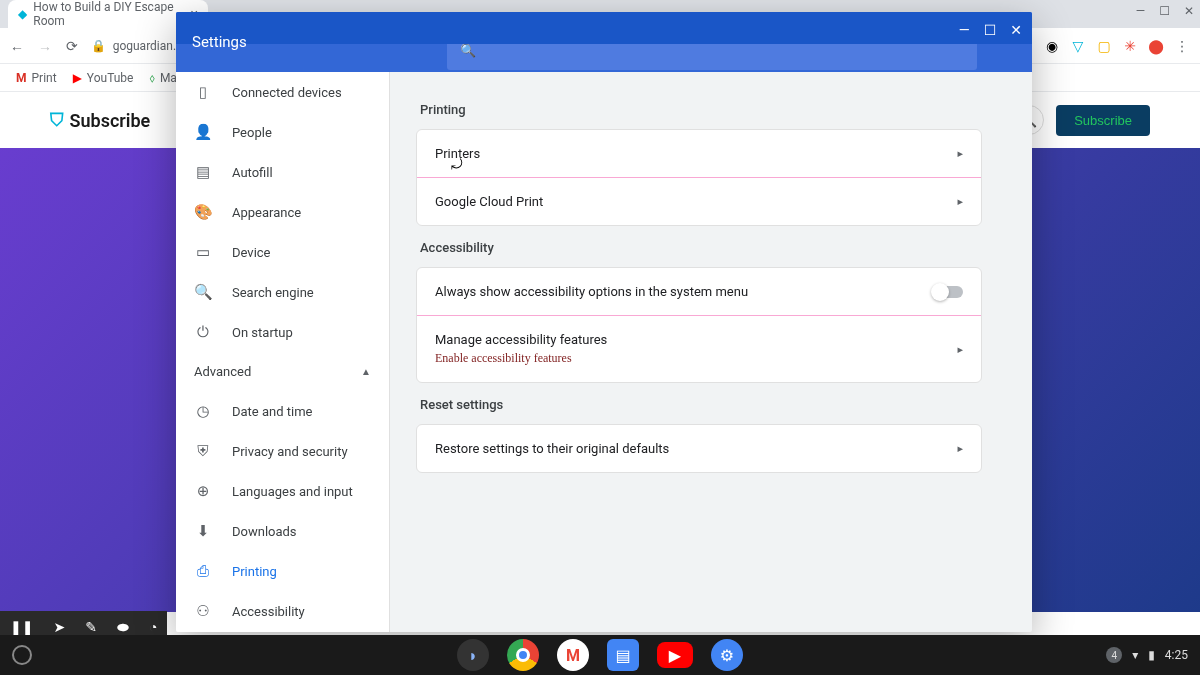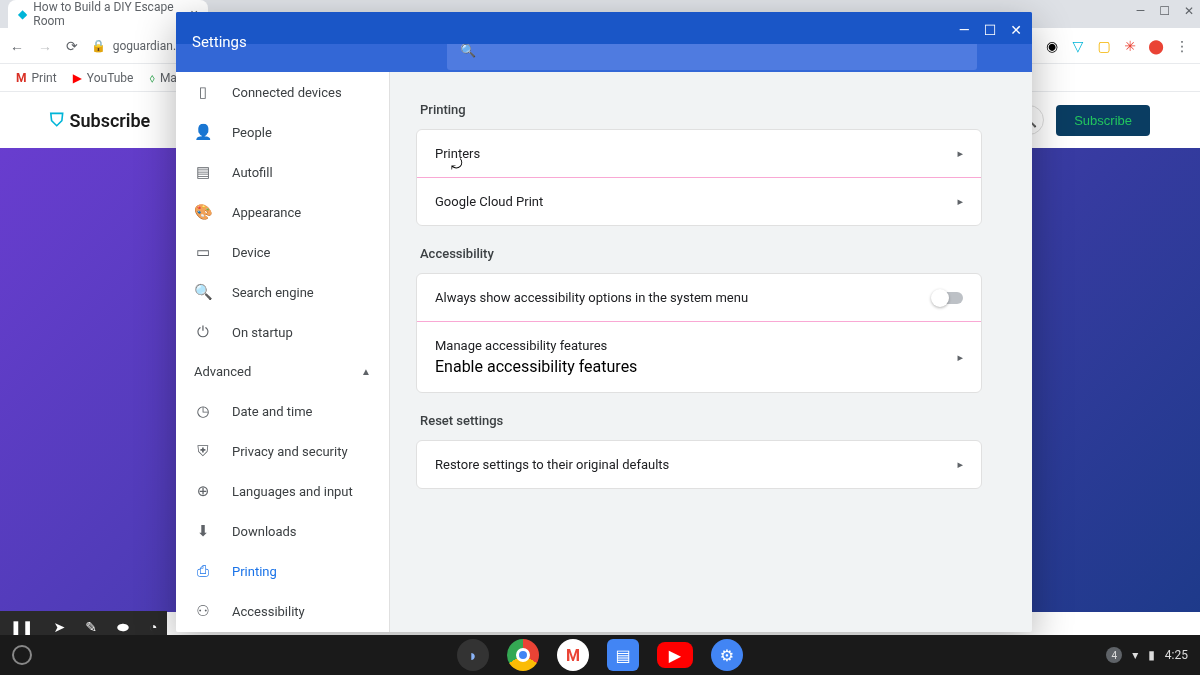--- a/index.html
+++ b/index.html
@@ -43,25 +43,25 @@
 .settings-body { flex: 1; display: flex; overflow: hidden; }
 .sidebar { width: 214px; background: #fff; border-right: 1px solid #e0e0e0; overflow-y: auto; }
 .side-item { display: flex; align-items: center; gap: 20px; padding: 11px 18px; font-size: 13px; color: #3c4043; cursor: pointer; }
 .side-item.active { color: #1a73e8; }
 .side-item .icon { width: 18px; text-align: center; color: #5f6368; font-size: 15px; }
 .side-item.active .icon { color: #1a73e8; }
 .side-group { display: flex; align-items: center; justify-content: space-between; padding: 12px 18px; font-size: 13px; color: #3c4043; }
 
 .content { flex: 1; padding: 16px 50px 20px 26px; overflow-y: auto; }
 .section-label { font-size: 13px; color: #3c4043; font-weight: 500; margin: 14px 0 12px 4px; }
-.card { background: #fff; border: 1px solid #e0e0e0; border-radius: 6px; margin-bottom: 20px; }
+.card { background: #fff; border: 1px solid #e0e0e0; border-radius: 6px; margin-bottom: 8px; }
 .card-row { padding: 16px 18px; display: flex; align-items: center; justify-content: space-between; font-size: 13px; color: #202124; cursor: pointer; }
 .card-row + .card-row { border-top: 1px solid #f9a8d4; }
 .card-row .arrow { color: #5f6368; font-size: 11px; }
-.card-row .sub { color: #000000; font-size: 16px; margin-top: 4px; }
+.card-row .sub { color: #7f1d1d; font-size: 12px; margin-top: 4px; font-family: Liberation Serif, serif; }
 .toggle { width: 30px; height: 12px; background: #bdc1c6; border-radius: 6px; position: relative; }
 .toggle::after { content: ''; position: absolute; left: -2px; top: -3px; width: 18px; height: 18px; background: #fff; border-radius: 50%; box-shadow: 0 1px 3px rgba(0,0,0,.3); }
 
 
 .shelf { position: absolute; left: 0; right: 0; bottom: 0; height: 40px; background: #1a1a1a; display: flex; align-items: center; padding: 0 12px; z-index: 20; }
 .shelf-left { width: 20px; height: 20px; border: 2px solid #888; border-radius: 50%; }
 .shelf-center { position: absolute; left: 50%; transform: translateX(-50%); display: flex; gap: 18px; align-items: center; }
 .shelf-icon { width: 32px; height: 32px; border-radius: 50%; display: flex; align-items: center; justify-content: center; font-size: 16px; }
 .shelf-right { margin-left: auto; display: flex; align-items: center; gap: 10px; color: #ddd; font-size: 12px; }
 

